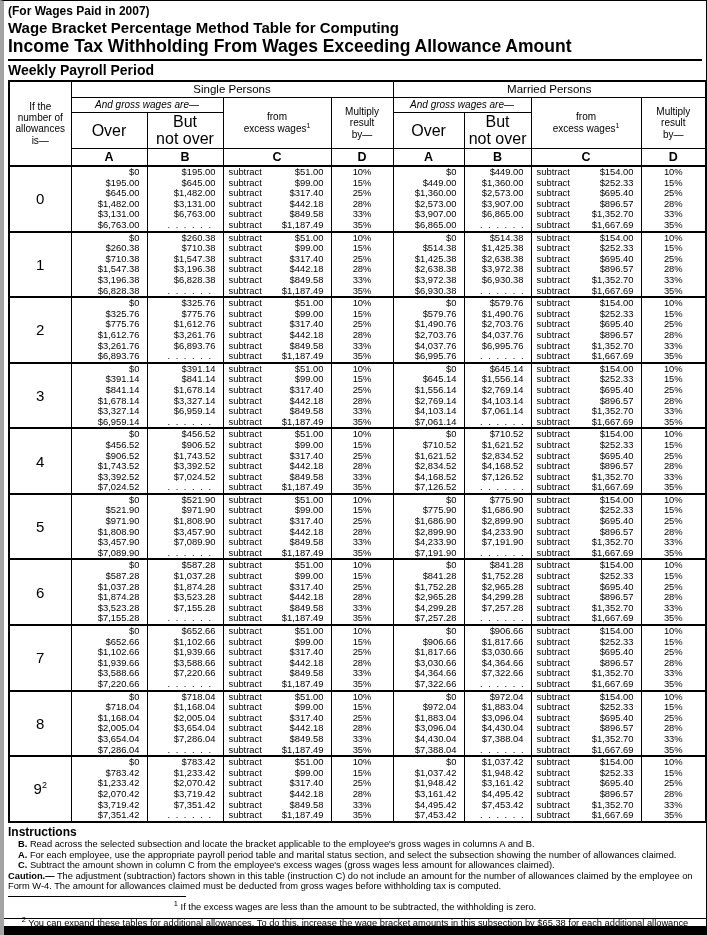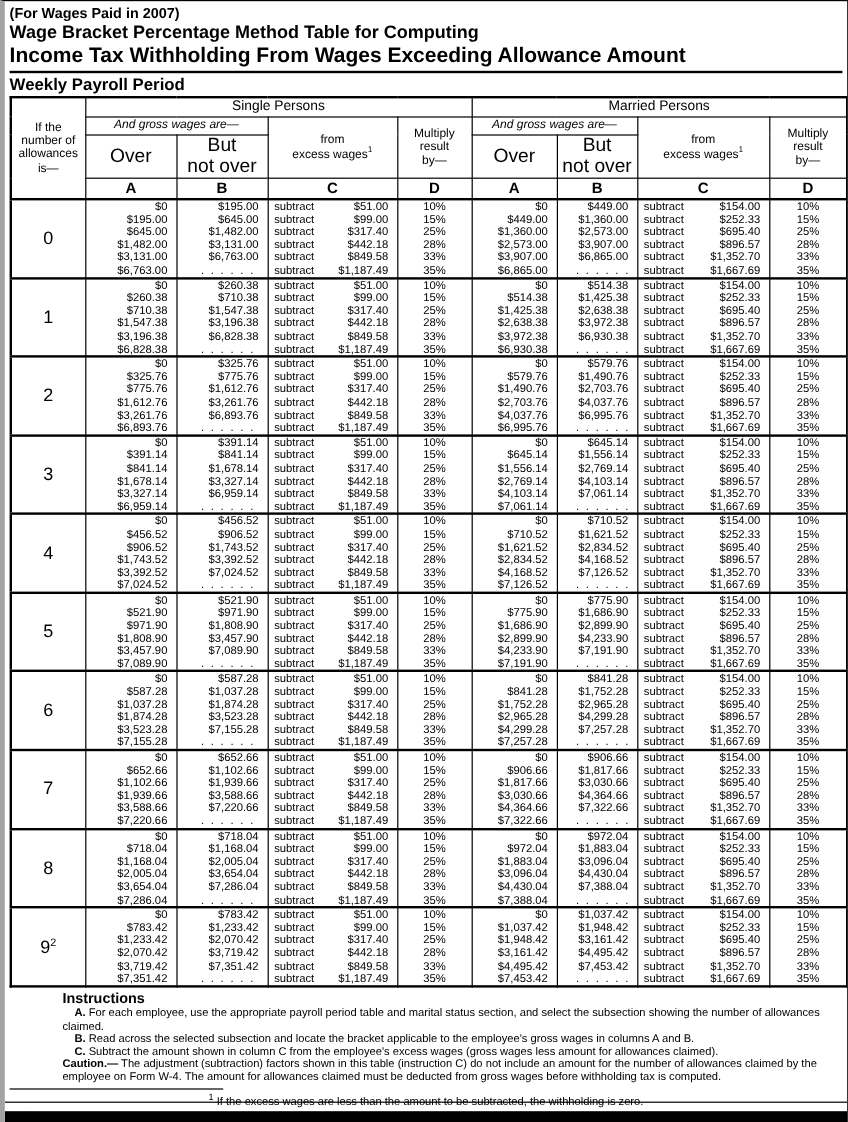--- a/index.html
+++ b/index.html
@@ -26,21 +26,21 @@
   tbody tr{border-top:2px solid #000;}
   tbody td{vertical-align:top;padding:2px 0 1px 0;}
   td.allow{vertical-align:middle;text-align:center;font-size:15px;font-weight:bold;}
   td.allow sup{font-size:9px;}
   .line{height:10.6px;line-height:10.6px;font-size:9.4px;white-space:nowrap;}
   .num{text-align:right;padding-right:7px;}
   .dots{text-align:center;letter-spacing:1.5px;padding-left:10px;}
   .crow{display:flex;justify-content:space-between;padding:0 7px 0 5px;}
   .rate{text-align:center;}
 
-  .instr{margin-top:2px;margin-left:44px;}
+  .instr{margin-top:2px;}
   .instr-title{font-size:12px;font-weight:bold;line-height:1.2;}
   .instr p{margin:0;font-size:9.3px;line-height:10.6px;}
   .instr p.indent{text-indent:10px;}
   .fnrule{border-top:1px solid #000;width:178px;margin-top:4px;}
   .footnotes{margin-top:1px;}
   .footnote{font-size:9.3px;line-height:10.6px;padding-left:13px;text-indent:-13px;margin-top:2px;text-align:center;}
   .footnote sup{font-size:7.5px;}
   .bottom-rule{position:absolute;left:0;right:0;bottom:16px;border-top:1px solid #000;}
   .bottom-bar{position:absolute;left:0;right:0;bottom:0;height:9px;background:#000;}
 </style>
@@ -1136,22 +1136,22 @@
             <div class="line rate">33%</div>
             <div class="line rate">35%</div>
           </td>
         </tr>
       </tbody>
   </table>
 
   <div class="instr">
     <div class="instr-title">Instructions</div>
     <div id="instr-items">
+        <p class="indent"><b>B.</b> Read across the selected subsection and locate the bracket applicable to the employee's gross wages in columns A and B.</p>
         <p class="indent"><b>A.</b> For each employee, use the appropriate payroll period table and marital status section, and select the subsection showing the number of allowances claimed.</p>
-        <p class="indent"><b>B.</b> Read across the selected subsection and locate the bracket applicable to the employee's gross wages in columns A and B.</p>
         <p class="indent"><b>C.</b> Subtract the amount shown in column C from the employee's excess wages (gross wages less amount for allowances claimed).</p>
         <p><b>Caution.—</b> The adjustment (subtraction) factors shown in this table (instruction C) do not include an amount for the number of allowances claimed by the employee on Form W-4. The amount for allowances claimed must be deducted from gross wages before withholding tax is computed.</p>
       </div>
   </div>
 
   <div class="fnrule"></div>
   <div class="footnotes" id="footnotes">
       <div class="footnote"><sup>1</sup> If the excess wages are less than the amount to be subtracted, the withholding is zero.</div>
       <div class="footnote"><sup>2</sup> You can expand these tables for additional allowances. To do this, increase the wage bracket amounts in this subsection by $65.38 for each additional allowance claimed.</div>
     </div>

